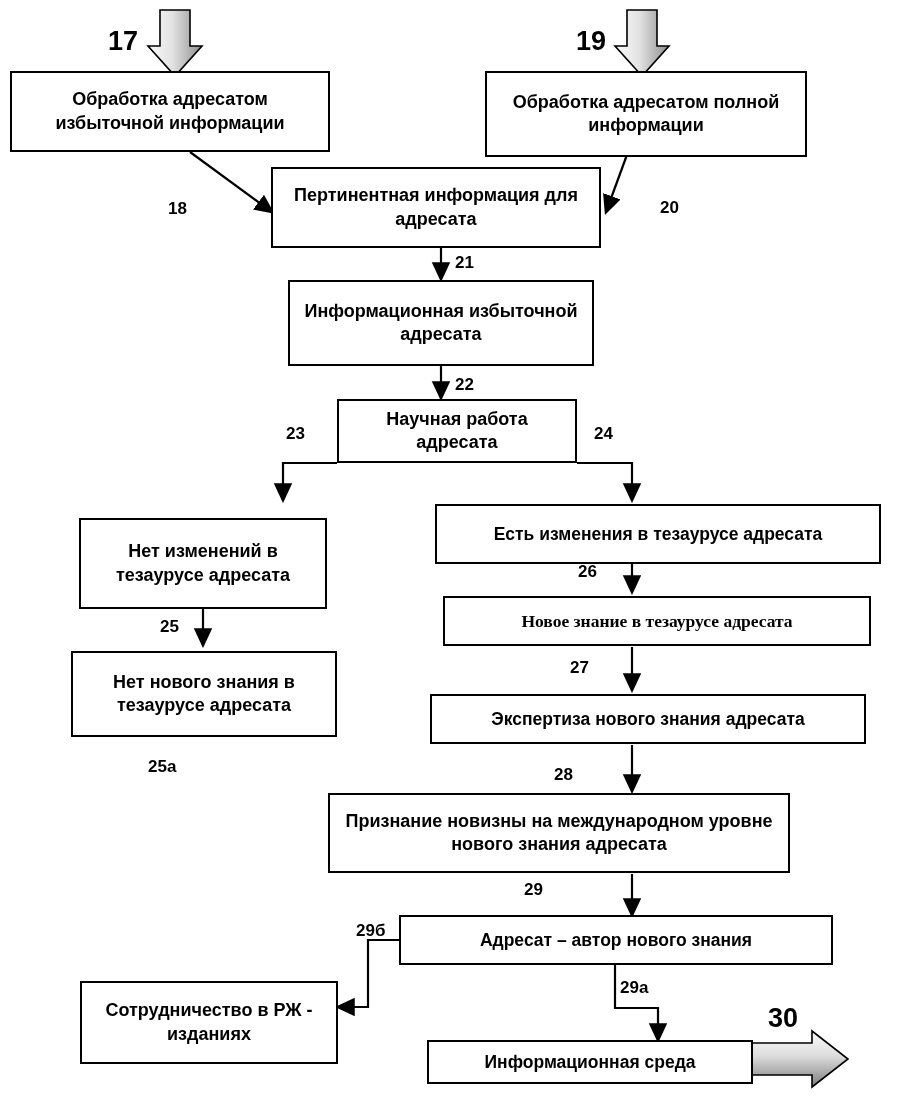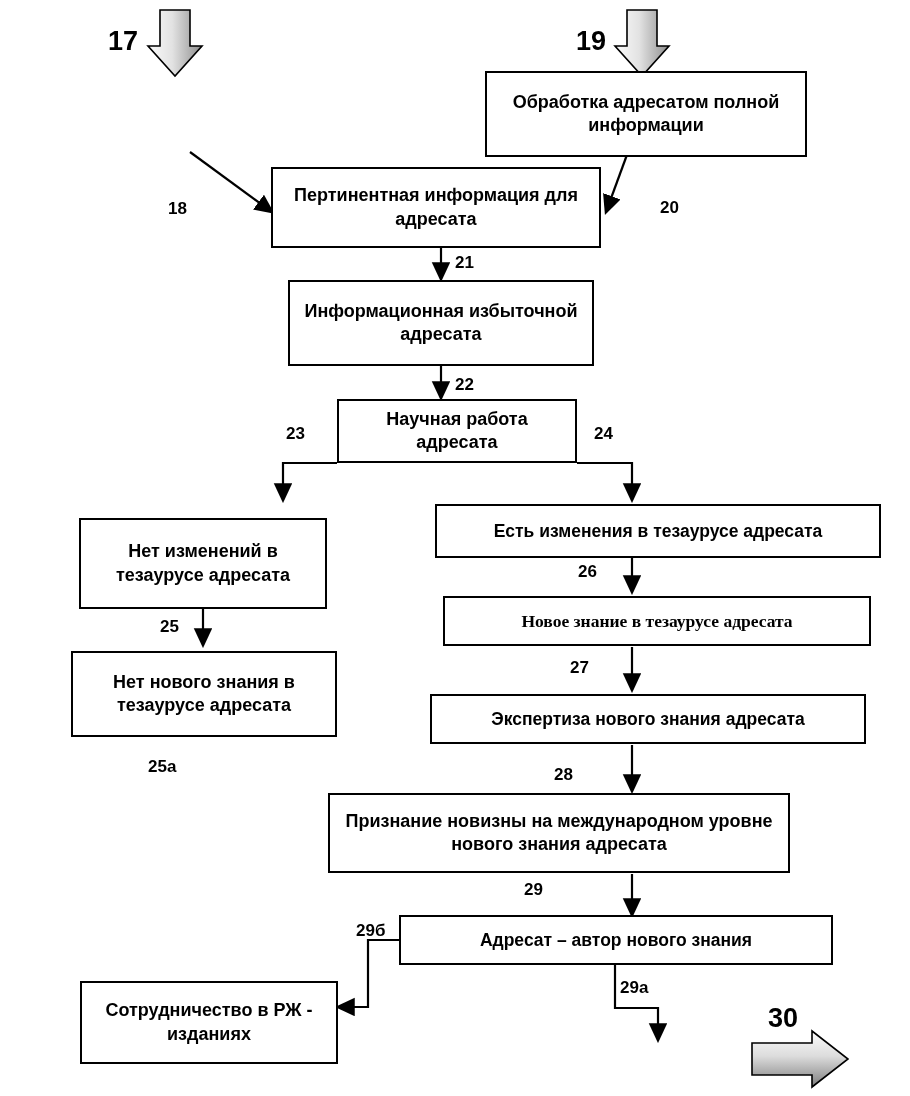--- a/index.html
+++ b/index.html
@@ -126,39 +126,41 @@
   <div class="lbl num" style="left:160px; top:617px;">25</div>
   <div class="lbl num" style="left:148px; top:757px;">25а</div>
   <div class="lbl num" style="left:578px; top:562px;">26</div>
   <div class="lbl num" style="left:570px; top:658px;">27</div>
   <div class="lbl num" style="left:554px; top:765px;">28</div>
   <div class="lbl num" style="left:524px; top:880px;">29</div>
   <div class="lbl num" style="left:620px; top:978px;">29а</div>
   <div class="lbl num" style="left:356px; top:921px;">29б</div>
   <div class="lbl bignum" style="left:768px; top:1003px;">30</div>
 
+  <div class="box" style="left:10px;  top:71px;  width:320px; height:81px;">Обработка адресатом избыточной информации</div>
 
   <div class="box" style="left:485px; top:71px;  width:322px; height:86px;">Обработка адресатом полной информации</div>
 
   <div class="box" style="left:271px; top:167px; width:330px; height:81px;">Пертинентная информация для адресата</div>
 
   <div class="box" style="left:288px; top:280px; width:306px; height:86px;">Информационная избыточной адресата</div>
 
   <div class="box" style="left:337px; top:399px; width:240px; height:64px;">Научная работа адресата</div>
 
   <div class="box" style="left:79px;  top:518px; width:248px; height:91px;">Нет изменений в тезаурусе адресата</div>
 
-  <div class="box small" style="left:435px; top:504px; width:446px; height:54px;">Есть изменения в тезаурусе адресата</div>
+  <div class="box small" style="left:435px; top:504px; width:446px; height:60px;">Есть изменения в тезаурусе адресата</div>
 
   <div class="box" style="left:71px;  top:651px; width:266px; height:86px;">Нет нового знания в тезаурусе адресата</div>
 
   <div class="box small" style="left:443px; top:596px; width:428px; height:50px;font-family:Liberation Serif, serif;">Новое знание в тезаурусе адресата</div>
 
   <div class="box small" style="left:430px; top:694px; width:436px; height:50px;">Экспертиза нового знания адресата</div>
 
   <div class="box" style="left:328px; top:793px; width:462px; height:80px;">Признание новизны на международном уровне нового знания адресата</div>
 
   <div class="box small" style="left:399px; top:915px; width:434px; height:50px;">Адресат – автор нового знания</div>
 
   <div class="box" style="left:80px;  top:981px; width:258px; height:83px;">Сотрудничество в РЖ - изданиях</div>
 
+  <div class="box small" style="left:427px; top:1040px; width:326px; height:44px;">Информационная среда</div>
 
 </div>
 
 </body></html>

